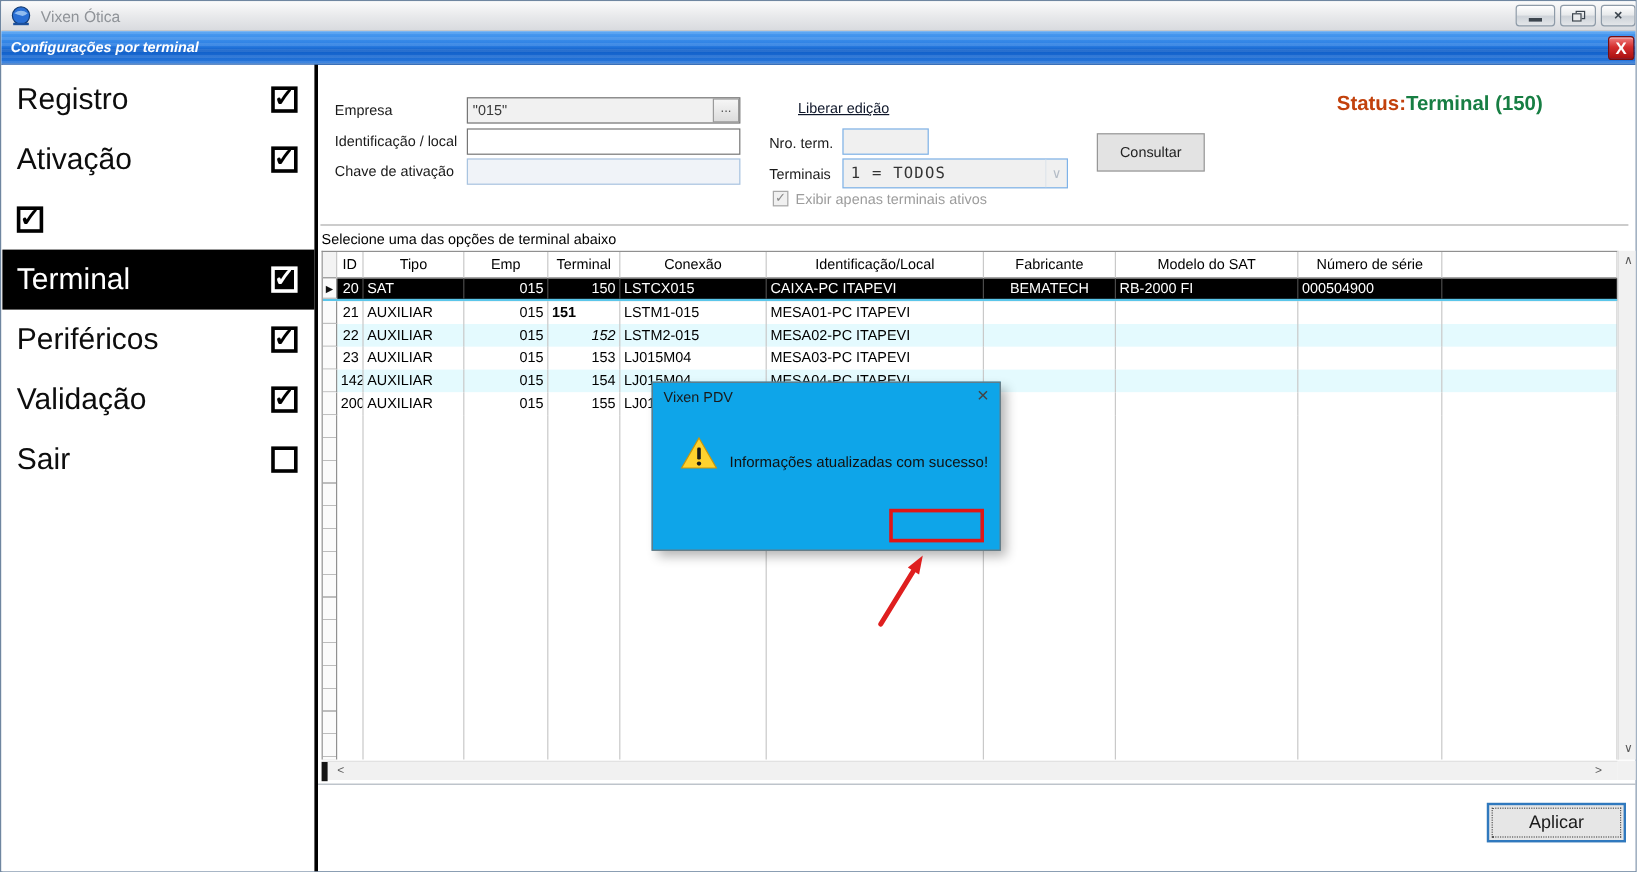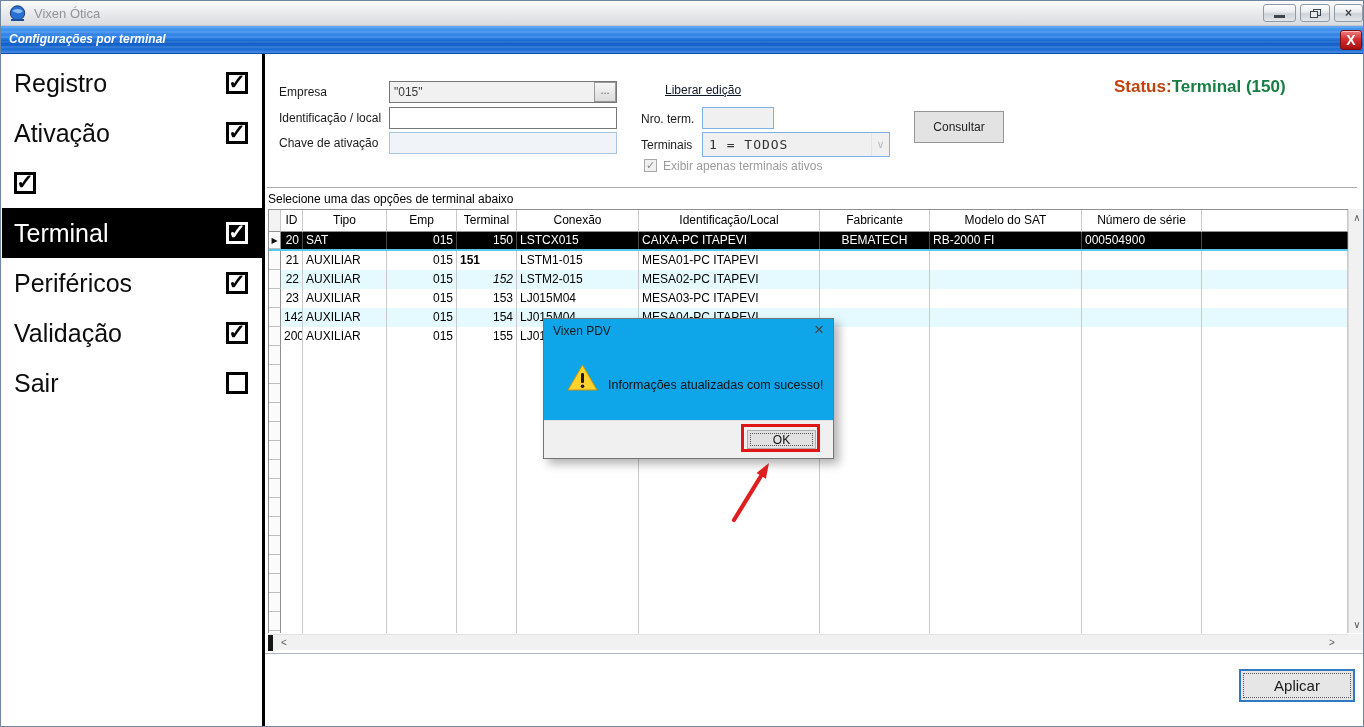--- a/index.html
+++ b/index.html
@@ -348,23 +348,20 @@
 
   <div class="msgbox">
     <span class="msg-title">Vixen PDV</span>
     <span class="msg-close">×</span>
     <svg class="msg-icon" width="31" height="29" viewBox="0 0 31 29">
       <polygon points="15.5,2 30,27 1,27" fill="#ffd22e" stroke="#c8960c" stroke-width="1"></polygon>
       <rect x="14" y="10" width="3" height="10" rx="1.2" fill="#1a1a1a"></rect>
       <circle cx="15.5" cy="23.3" r="1.8" fill="#1a1a1a"></circle>
     </svg>
     <span class="msg-text">Informações atualizadas com sucesso!</span>
-    <div class="msg-footer">
-      <div class="btn btn-ok">OK</div>
-    </div>
   </div>
 
   <div class="anno-box"></div>
   <svg class="anno-arrow" width="100" height="90" viewBox="0 0 100 90">
     <line x1="38" y1="74" x2="65" y2="30" stroke="#df1f1f" stroke-width="4.2" stroke-linecap="round"></line>
     <polygon points="73,17 69.9,32.7 60.5,26.9" fill="#df1f1f"></polygon>
   </svg>
 
 </div>
 

